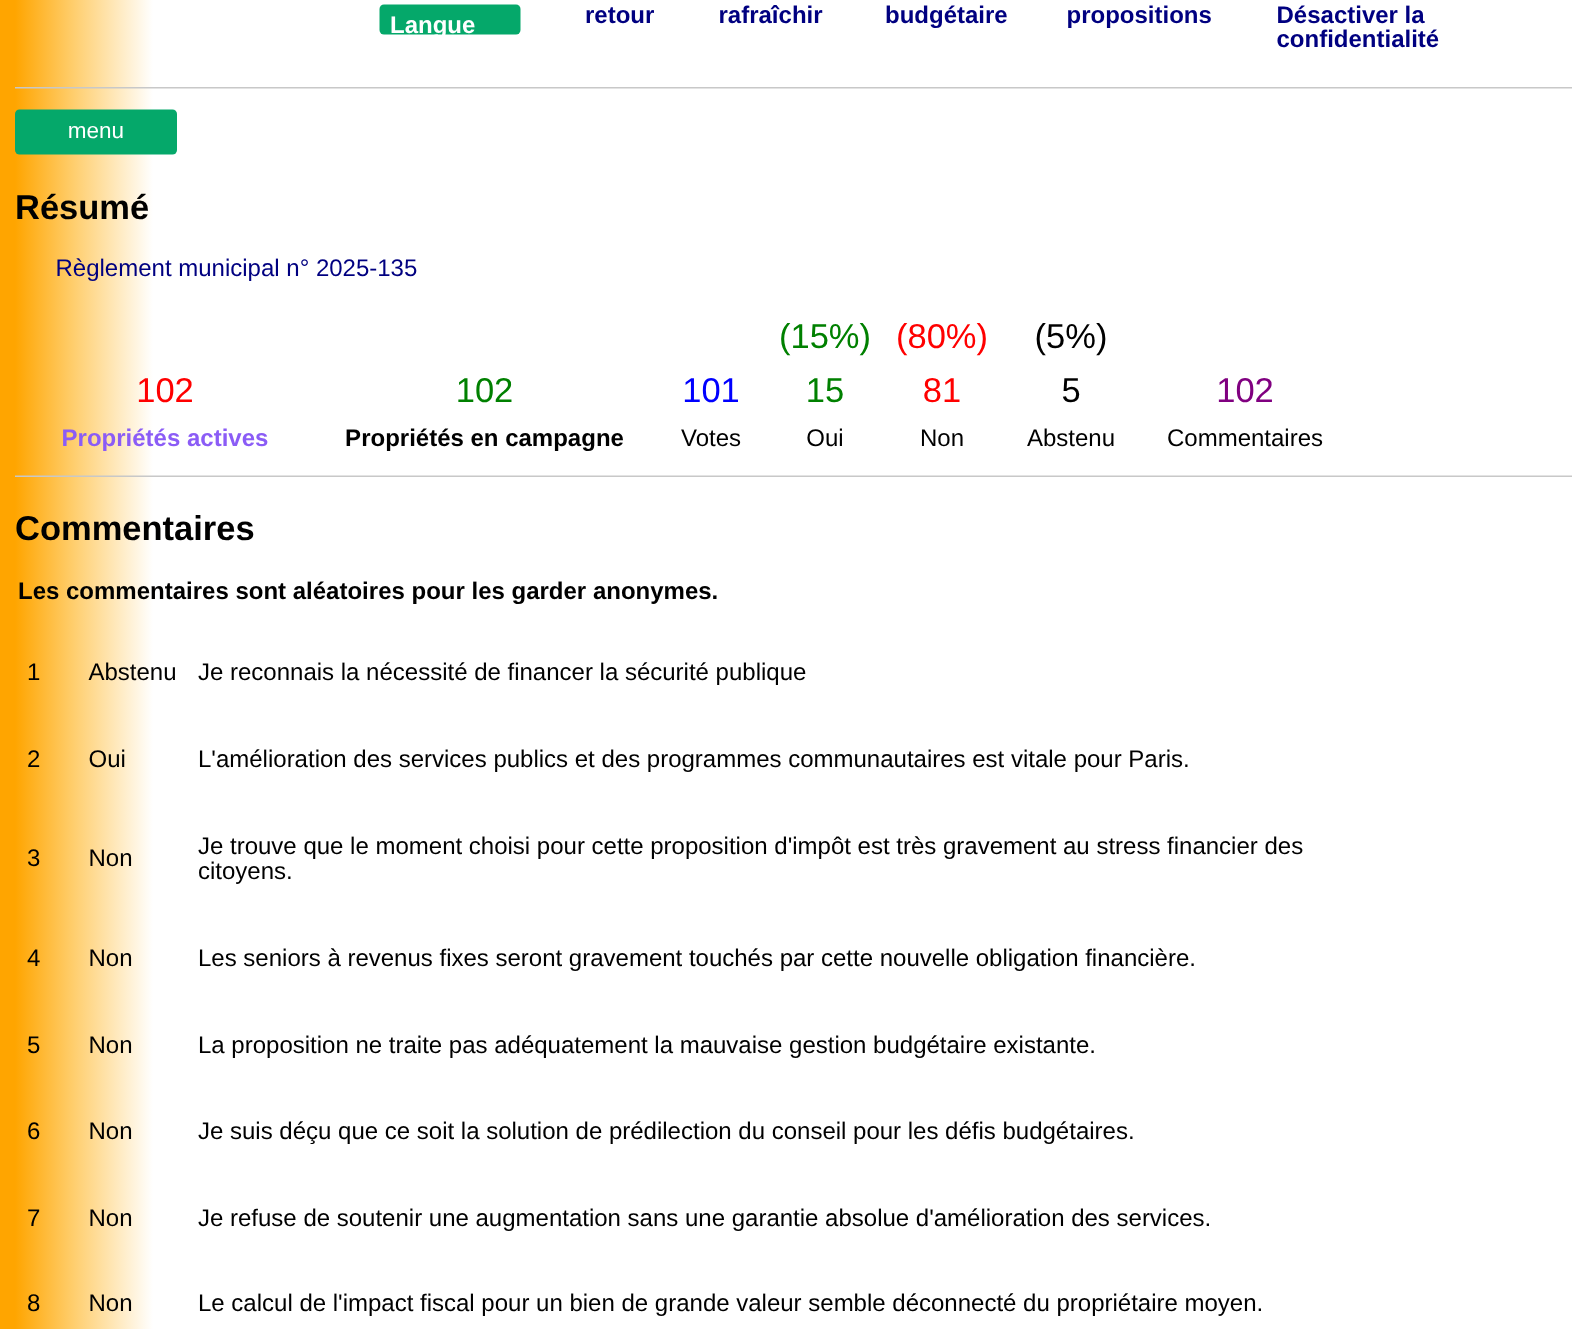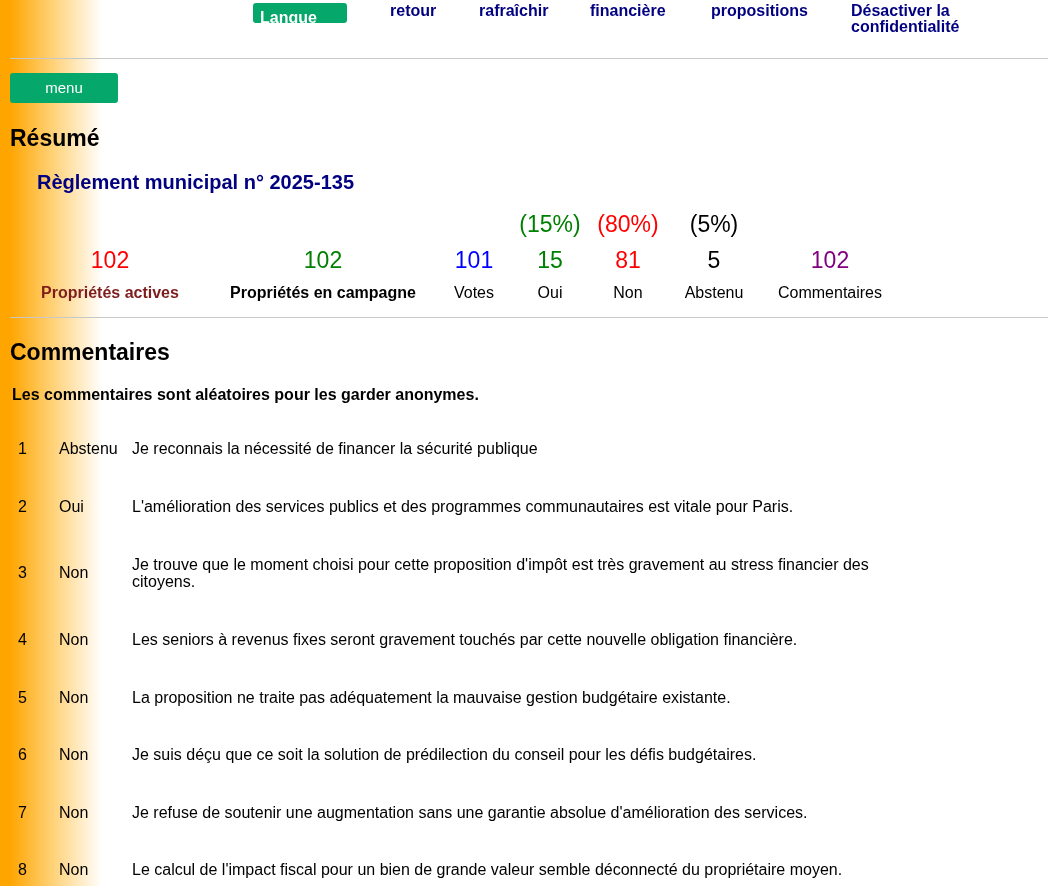--- a/index.html
+++ b/index.html
@@ -22,57 +22,57 @@
     .nav a {
       position: absolute; top: 3px; color: #000080; font-weight: bold;
       font-size: 16px; line-height: 16px; text-decoration: none;
     }
     .hr { position: absolute; left: 10px; right: 11px; height: 1px; background: #c8c8c8; }
     .menu-btn {
       position: absolute; left: 10px; top: 73px; width: 108px; height: 30px;
       font-weight: normal; font-size: 15px; text-align: center; line-height: 30px;
     }
     h2 { position: absolute; margin: 0; font-size: 23px; font-weight: bold; left: 10px; }
-    .bylaw { position: absolute; left: 37px; top: 171px; color: #000080; font-weight: bold; font-size: 20px; }
+    .bylaw { position: absolute; left: 37px; top: 171px; color: #000080; font-weight: normal; font-size: 16px; }
     .stat { position: absolute; text-align: center; }
     .stat .pct { font-size: 23px; height: 28px; }
     .stat .num { font-size: 23px; position: absolute; left: 0; right: 0; top: 36px; }
     .stat .lbl { font-size: 16px; position: absolute; left: 0; right: 0; top: 73px; white-space: nowrap; }
     .note { position: absolute; left: 12px; top: 386px; font-weight: bold; font-size: 16px; }
     .row { position: absolute; left: 0; width: 1059px; font-size: 16px; }
     .row .idx { position: absolute; left: 18px; }
     .row .vote { position: absolute; left: 59px; }
     .row .txt { position: absolute; left: 132px; width: 760px; line-height: 17px; }
   </style>
 </head>
 <body>
 
 <div class="topbar">
   <div class="btn-green langue">Langue</div>
   <nav class="nav">
     <a href="#" style="left:390px;text-align:right;">retour</a>
     <a href="#" style="left:479px;">rafraîchir</a>
-    <a href="#" style="left:590px;">financière</a>
+    <a href="#" style="left:590px;">budgétaire</a>
     <a href="#" style="left:711px;">propositions</a>
     <a href="#" style="left:851px; width:140px;">Désactiver la confidentialité</a>
   </nav>
 </div>
 
 <div class="hr" style="top:58px;"></div>
 
 <div class="btn-green menu-btn">menu</div>
 
 <h2 style="top:125px;">Résumé</h2>
 <div class="bylaw">Règlement municipal n° 2025-135</div>
 
 <div>
   <div class="stat" style="left:30px; width:160px; top:211px; color:#ff0000;">
     <div class="pct"></div>
     <div class="num">102</div>
-    <div class="lbl" style="color:#7f1d1d; font-weight:bold;">Propriétés actives</div>
+    <div class="lbl" style="color:#8b5cf6; font-weight:bold;">Propriétés actives</div>
   </div>
   <div class="stat" style="left:223px; width:200px; top:211px; color:#008000;">
     <div class="pct"></div>
     <div class="num">102</div>
     <div class="lbl" style="color:#000; font-weight:bold;">Propriétés en campagne</div>
   </div>
   <div class="stat" style="left:444px; width:60px; top:211px; color:#0000ff;">
     <div class="pct"></div>
     <div class="num">101</div>
     <div class="lbl" style="color:#000;">Votes</div>

